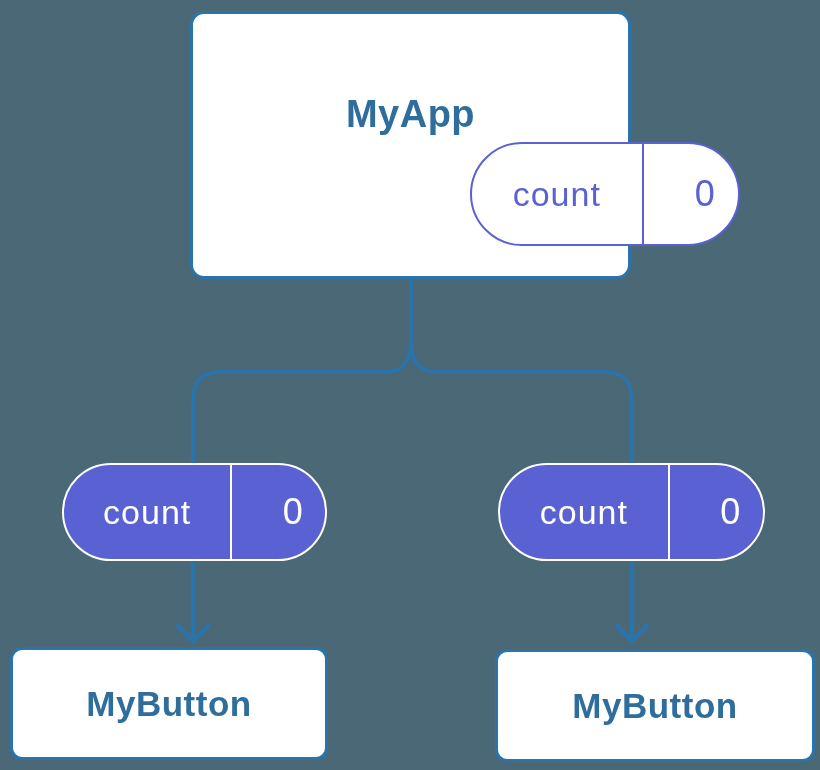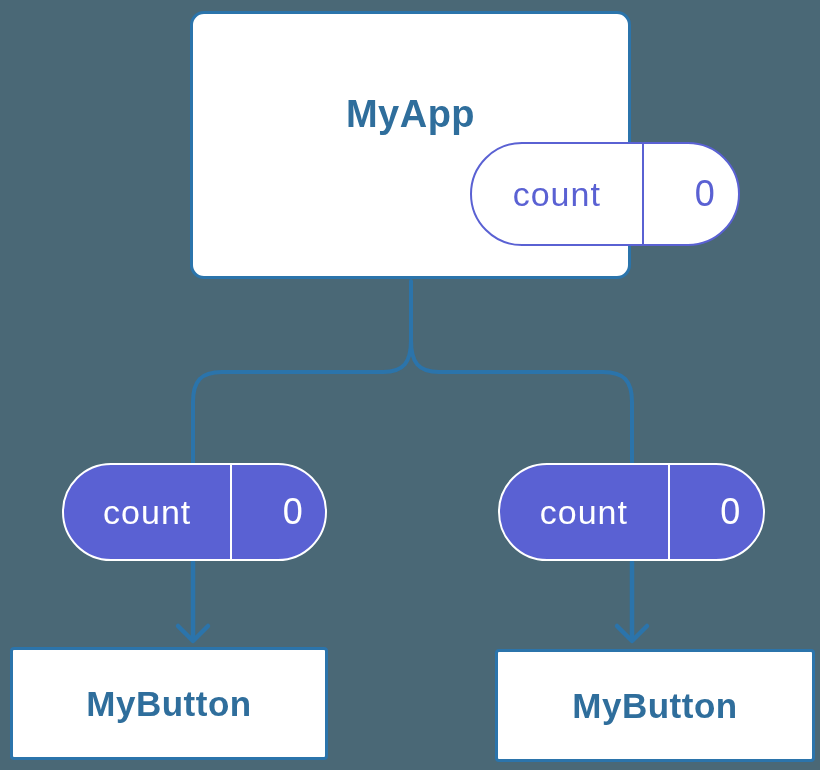--- a/index.html
+++ b/index.html
@@ -14,21 +14,21 @@
   .connectors path{stroke:var(--line);fill:none;}
   .node{
     position:absolute;background:var(--node-bg);
     border:3px solid var(--node-border);border-radius:14px;z-index:2;
   }
   .node-root{left:190px;top:11px;width:441px;height:268px;}
   .node-title{
     position:absolute;left:0;top:58px;width:100%;text-align:center;
     color:var(--title);font-size:38px;font-weight:600;letter-spacing:.5px;margin-top:21px;
   }
-  .node-child{display:flex;align-items:center;justify-content:center;border-radius:4px;}
+  .node-child{display:flex;align-items:center;justify-content:center;border-radius:12px;}
   .node-child .child-title{
     color:var(--title);font-size:35px;font-weight:600;letter-spacing:.5px;
   }
   .node-child-left{left:10px;top:647px;width:318px;height:113px;}
   .node-child-right{left:495px;top:649px;width:320px;height:113px;}
   .pill{
     position:absolute;display:flex;align-items:stretch;z-index:3;
     border-radius:60px;overflow:hidden;gap:28px;
   }
   .pill .cell{display:flex;align-items:center;justify-content:center;}

